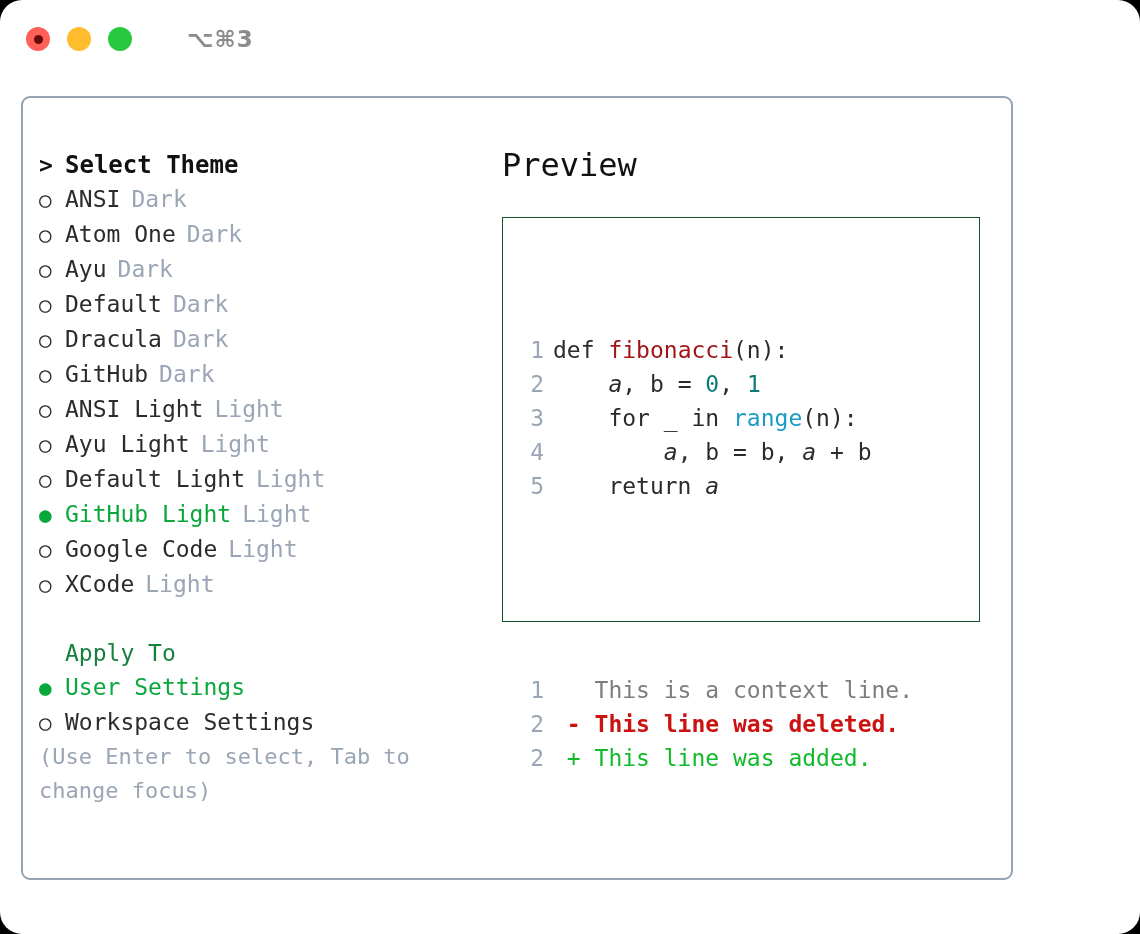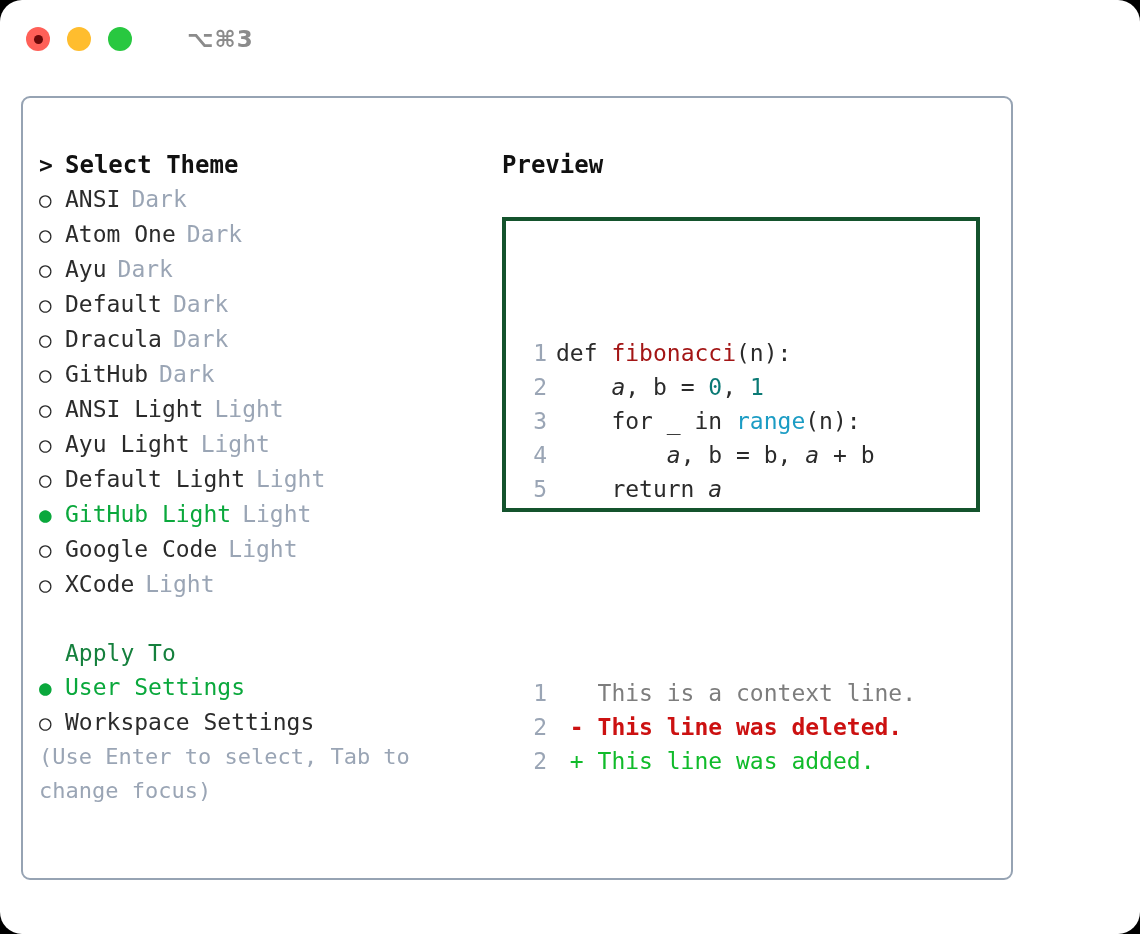--- a/index.html
+++ b/index.html
@@ -141,30 +141,30 @@
   }
 
   
   .right-col {
     position: absolute;
     left: 479px;
     top: 50px;
     width: 490px;
   }
   .preview-title {
-    font-size: 24px;
-    font-weight: bold;
+    font-size: 32px;
+    font-weight: normal;
     color: #111111;
     line-height: 34px;
   }
   .preview-pane {
     margin-top: 35px;
     width: 478px;
-    height: 295px;
-    border: 4px solid #14532d;
+    height: 405px;
+    border: 1px solid #14532d;
     box-sizing: border-box;
     background: #ffffff;
     position: relative;
   }
   .code {
     position: absolute;
     left: 19px;
     top: 47px;
     font-size: 23px;
     line-height: 34px;

